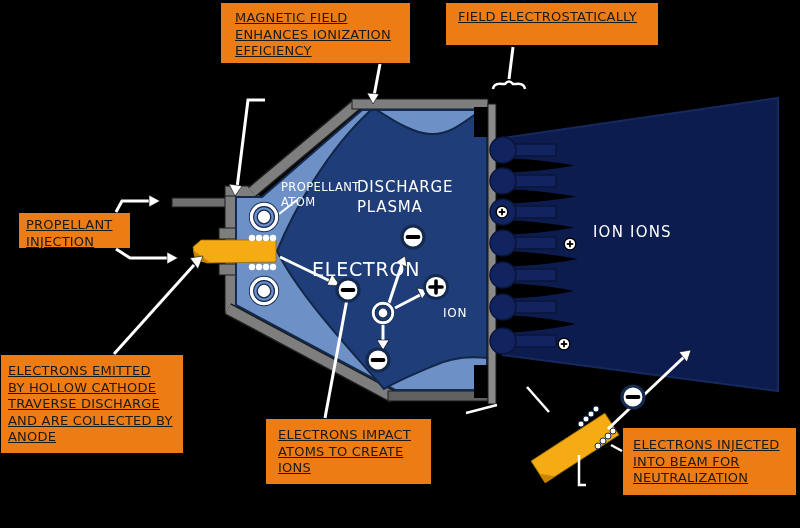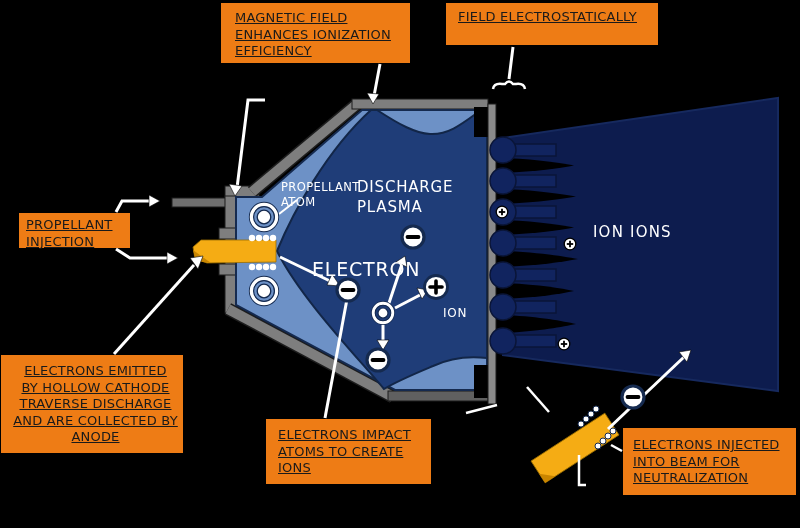--- a/index.html
+++ b/index.html
@@ -223,21 +223,21 @@
 
   <div class="box" style="left:446px;top:3px;width:212px;height:42px;padding:6px 0 0 12px;">
     <div class="line">FIELD ELECTROSTATICALLY</div>
   </div>
 
   <div class="box" style="left:19px;top:213px;width:111px;height:35px;padding:4px 0 0 7px;">
     <div class="line">PROPELLANT</div>
     <div class="line">INJECTION</div>
   </div>
 
-  <div class="box" style="left:1px;top:355px;width:182px;height:98px;padding:8px 0 0 7px;text-align:center;">
+  <div class="box" style="left:1px;top:355px;width:182px;height:98px;padding:8px 0 0 7px;">
     <div class="line">ELECTRONS EMITTED</div>
     <div class="line">BY HOLLOW CATHODE</div>
     <div class="line">TRAVERSE DISCHARGE</div>
     <div class="line">AND ARE COLLECTED BY</div>
     <div class="line">ANODE</div>
   </div>
 
   <div class="box" style="left:218px;top:419px;width:165px;height:65px;padding:8px 0 0 12px;margin-left:48px;">
     <div class="line">ELECTRONS IMPACT</div>
     <div class="line">ATOMS TO CREATE</div>

